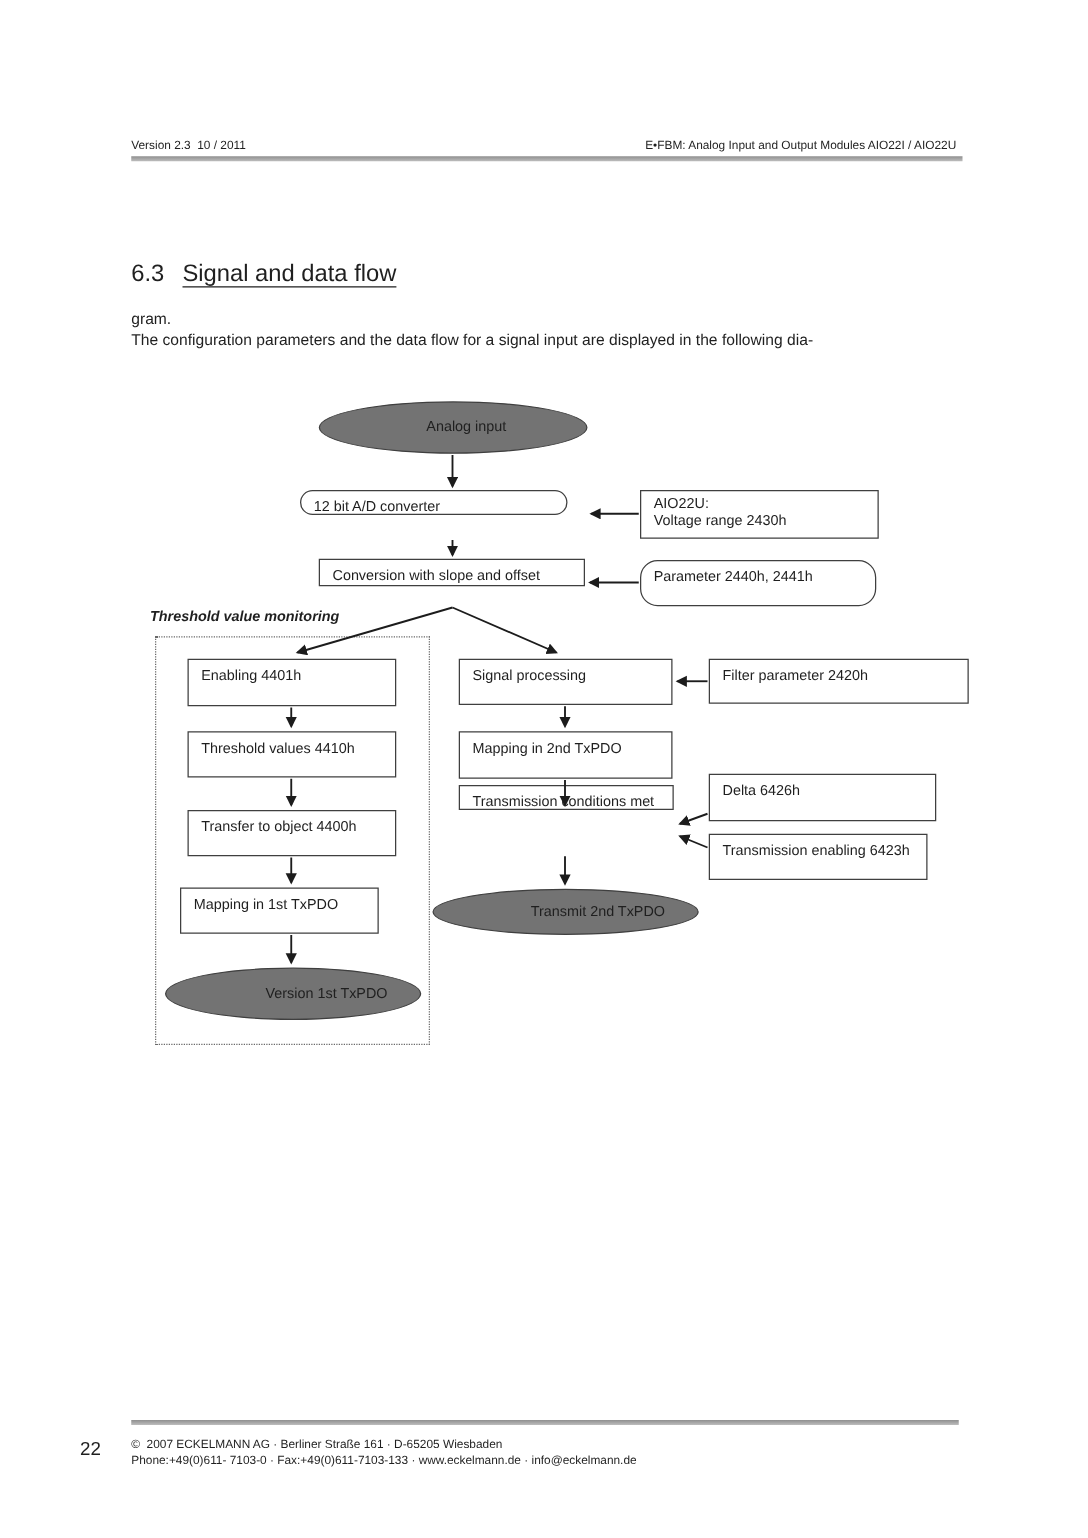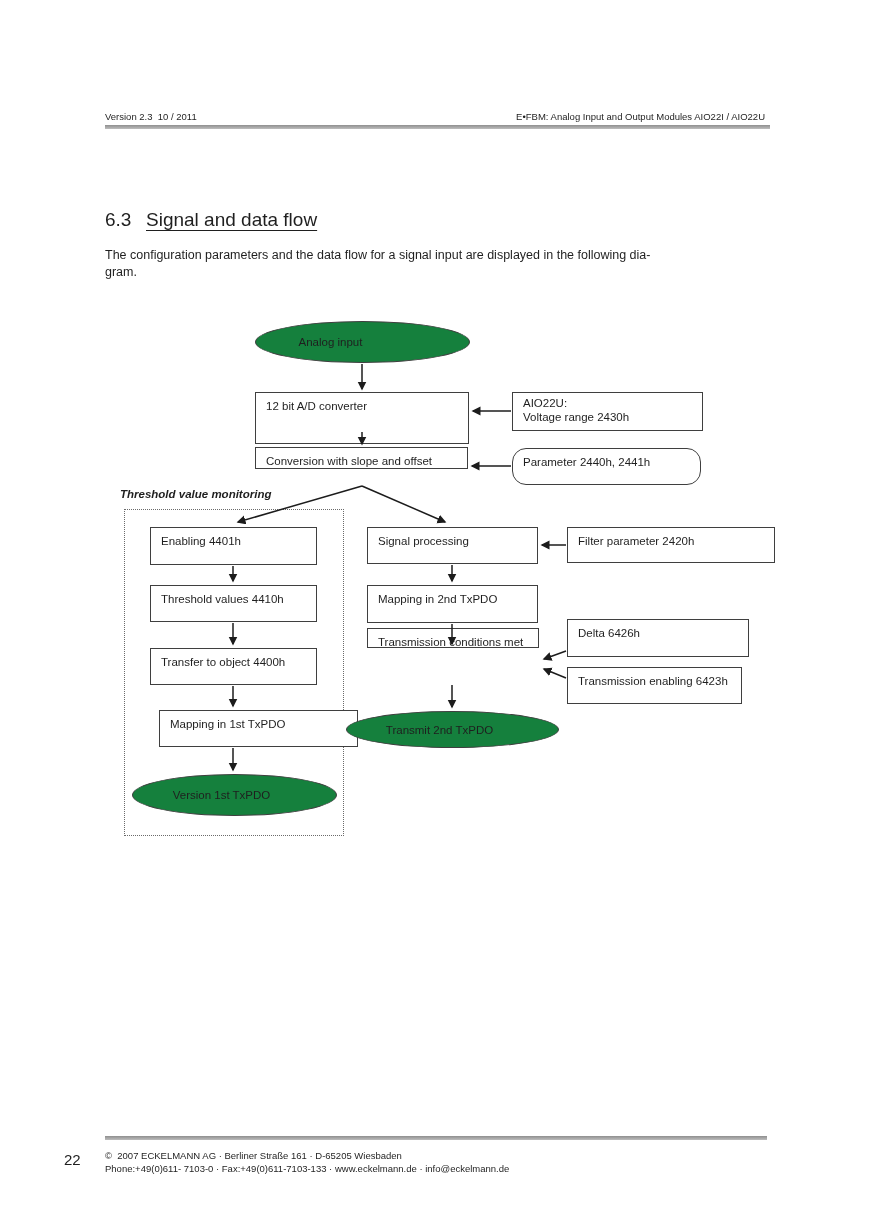--- a/index.html
+++ b/index.html
@@ -24,23 +24,23 @@
   .intro { position:absolute; left:105px; top:247px; font-size:12.5px; line-height:17px; }
 
   
   .dbox {
     position:absolute; box-sizing:border-box; background:#ffffff;
     border:1.6px solid #3f3f3f; font-size:11.5px; line-height:13.5px;
     padding:7px 4px 0 10px;
   }
   .dbox.two-line { padding-top:4px; }
   .dellipse {
-    position:absolute; box-sizing:border-box; background:#15803d;
+    position:absolute; box-sizing:border-box; background:#737373;
     border:1.6px solid #3f3f3f; border-radius:50%; font-size:11.5px;
-    display:flex; align-items:center; justify-content:center;
+    display:flex; align-items:center; justify-content:flex-end;
   }
   .shift-lg { padding-right:64px; }
   .shift-sm { padding-right:26px; }
   .group-label { position:absolute; left:120px; top:488px; font-size:11.5px;
                  font-weight:bold; font-style:italic; }
   .dotted { position:absolute; left:124px; top:509px; width:218px; height:325px;
             border:1.2px dotted #6a6a6a; }
   .arrows { position:absolute; left:0; top:0; width:870px; height:1230px;
             pointer-events:none; }
 
@@ -57,49 +57,49 @@
 
   <div class="hdr-left pre">Version 2.3  10 / 2011</div>
   <div class="hdr-right">E•FBM: Analog Input and Output Modules AIO22I / AIO22U</div>
   <div class="hdr-rule"></div>
 
   <div class="sec">
     <span class="sec-num">6.3</span><span class="sec-title">Signal and data flow</span>
   </div>
 
   <div class="intro">
+    <div>gram.</div>
     <div>The configuration parameters and the data flow for a signal input are displayed in the following dia-</div>
-    <div>gram.</div>
   </div>
 
   <div class="group-label">Threshold value monitoring</div>
   <div class="dotted"></div>
 
   <div class="dellipse shift-lg" style="left:255px; top:321px; width:215px; height:42px;">
     <span>Analog input</span>
   </div>
 
-  <div class="dbox" style="left:255px; top:392px; width:214px; height:52px;">12 bit A/D converter</div>
+  <div class="dbox" style="left:240px; top:392px; width:214px; height:20px;border-radius:13px;">12 bit A/D converter</div>
 
   <div class="dbox two-line" style="left:512px; top:392px; width:191px; height:39px;">
     <div>AIO22U:</div>
     <div>Voltage range 2430h</div>
   </div>
 
   <div class="dbox" style="left:255px; top:447px; width:213px; height:22px;">Conversion with slope and offset</div>
 
   <div class="dbox" style="left:512px; top:448px; width:189px; height:37px;border-radius:14px;">Parameter 2440h, 2441h</div>
 
   <div class="dbox" style="left:150px; top:527px; width:167px; height:38px;">Enabling 4401h</div>
 
   <div class="dbox" style="left:150px; top:585px; width:167px; height:37px;">Threshold values 4410h</div>
 
   <div class="dbox" style="left:150px; top:648px; width:167px; height:37px;">Transfer to object 4400h</div>
 
-  <div class="dbox" style="left:159px; top:710px; width:199px; height:37px;">Mapping in 1st TxPDO</div>
+  <div class="dbox" style="left:144px; top:710px; width:159px; height:37px;">Mapping in 1st TxPDO</div>
 
   <div class="dellipse shift-sm" style="left:132px; top:774px; width:205px; height:42px;">
     <span>Version 1st TxPDO</span>
   </div>
 
   <div class="dbox" style="left:367px; top:527px; width:171px; height:37px;">Signal processing</div>
 
   <div class="dbox" style="left:567px; top:527px; width:208px; height:36px;">Filter parameter 2420h</div>
 
   <div class="dbox" style="left:367px; top:585px; width:171px; height:38px;">Mapping in 2nd TxPDO</div>

